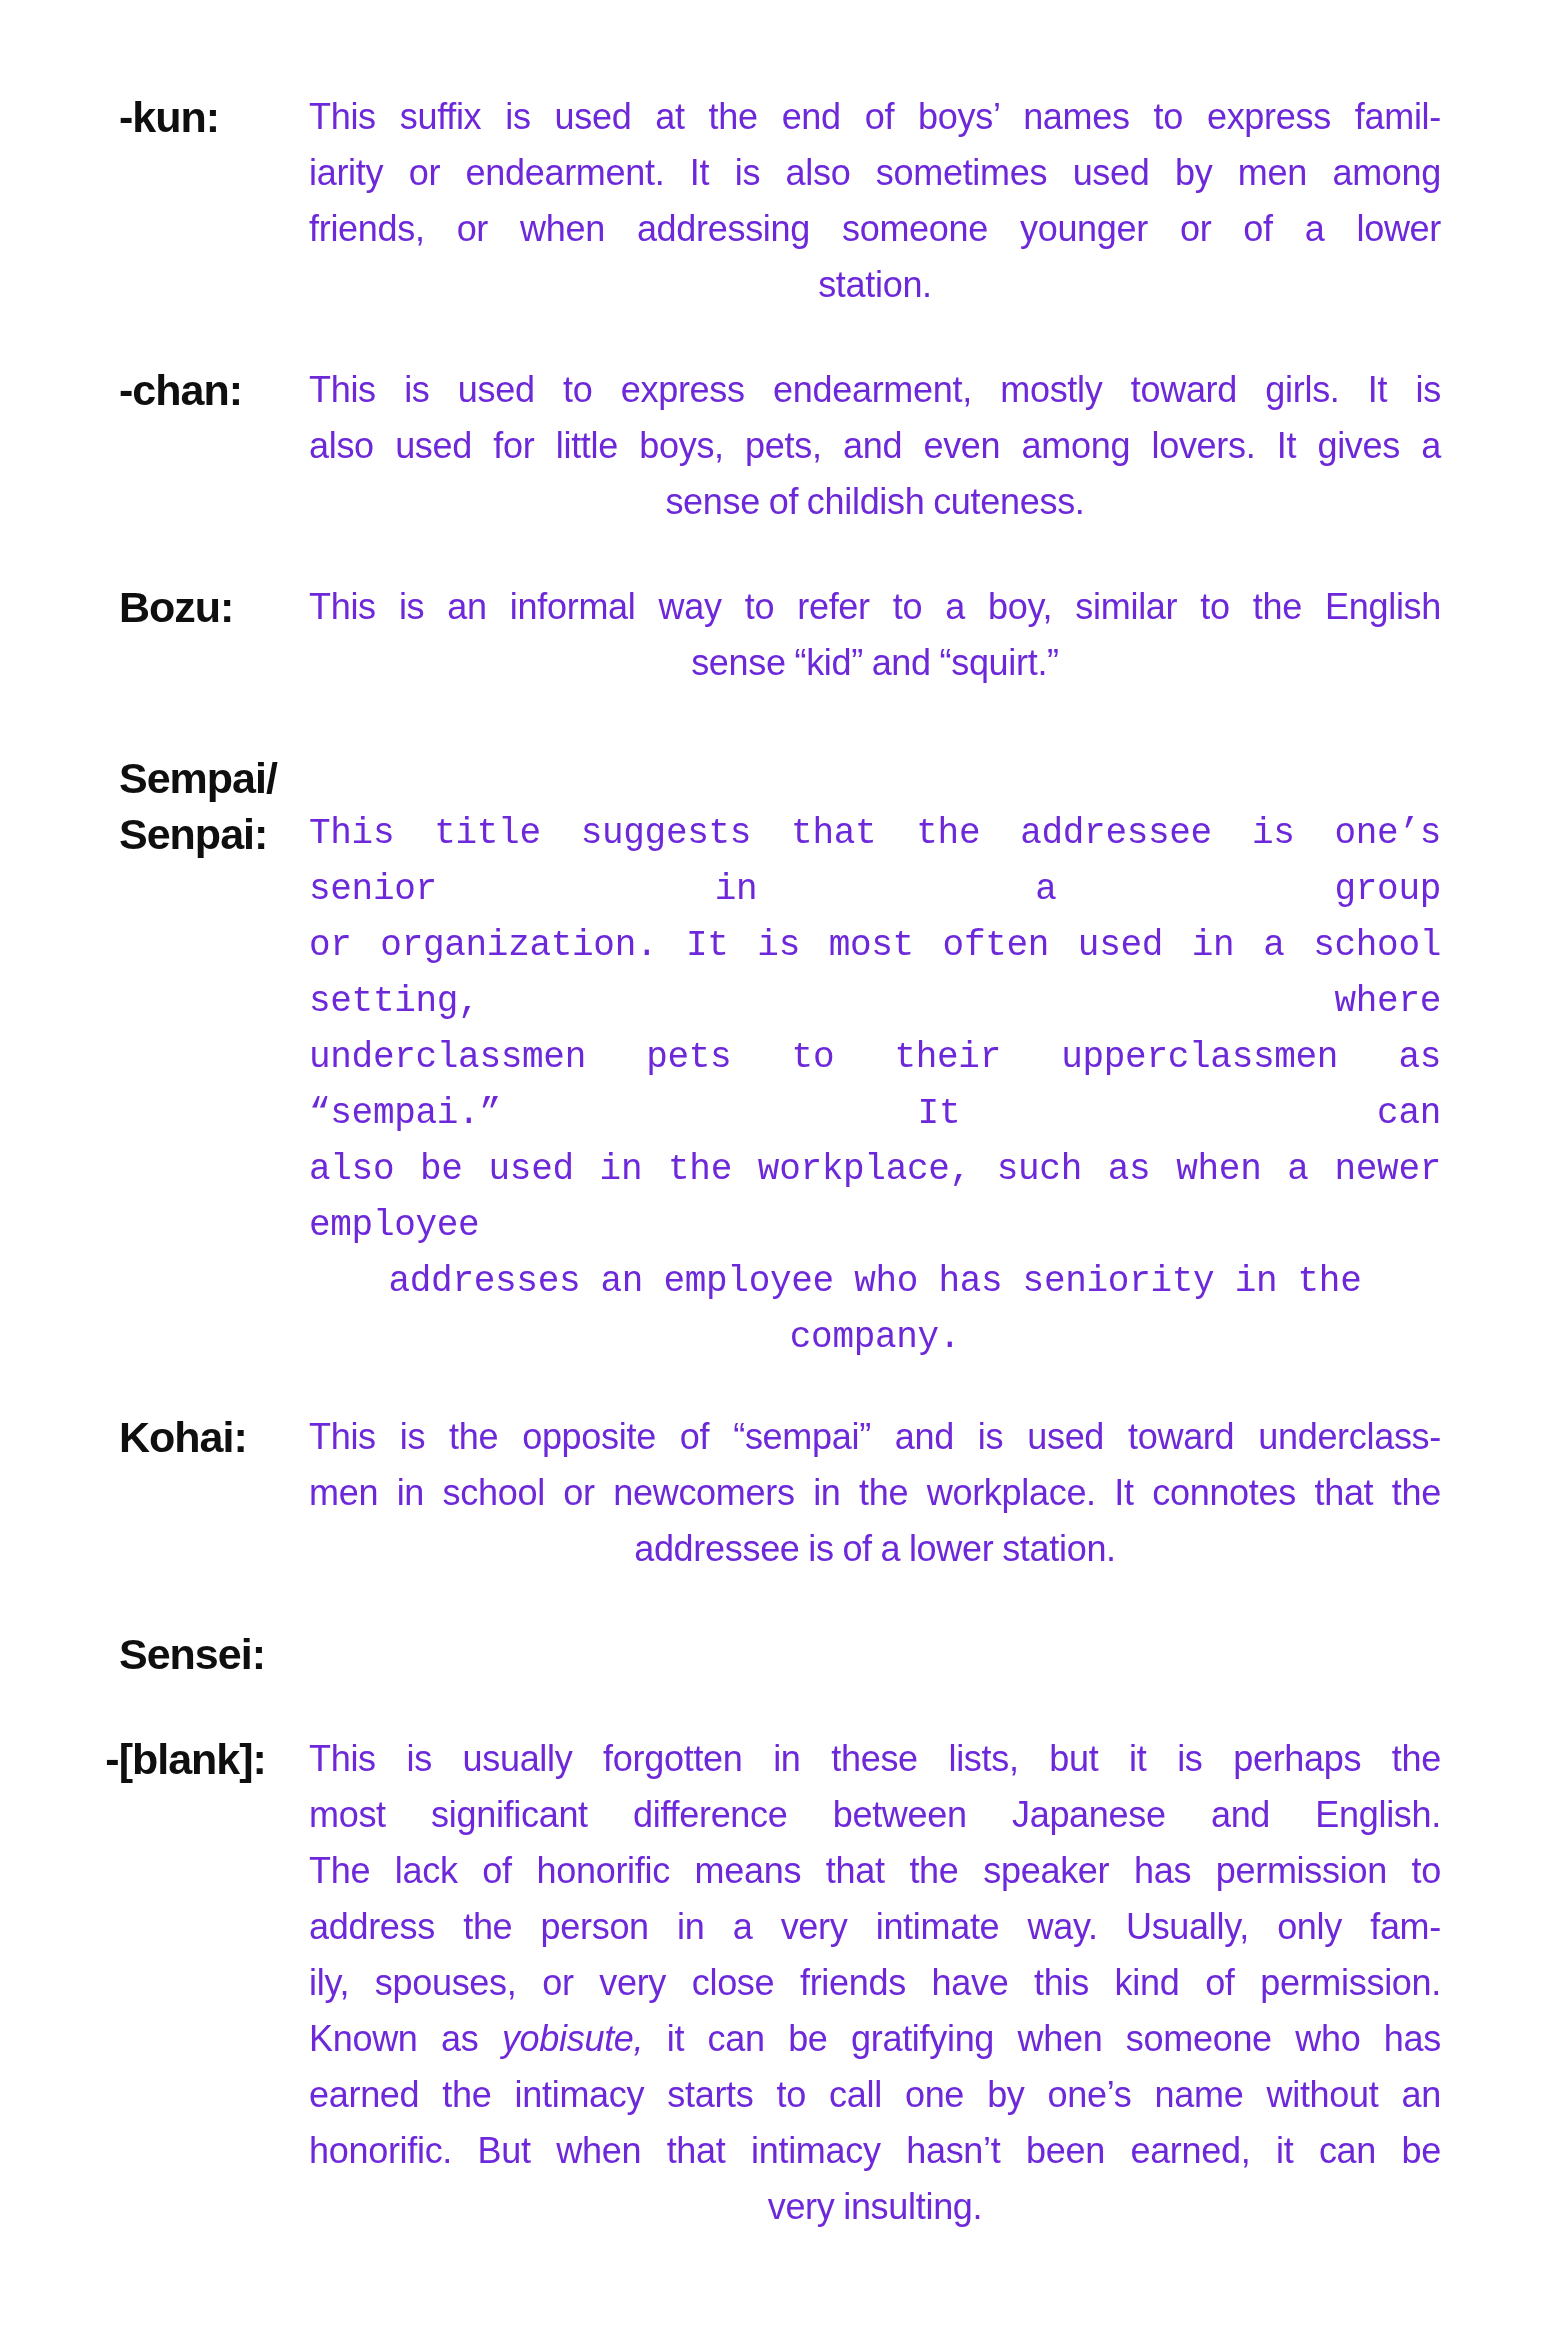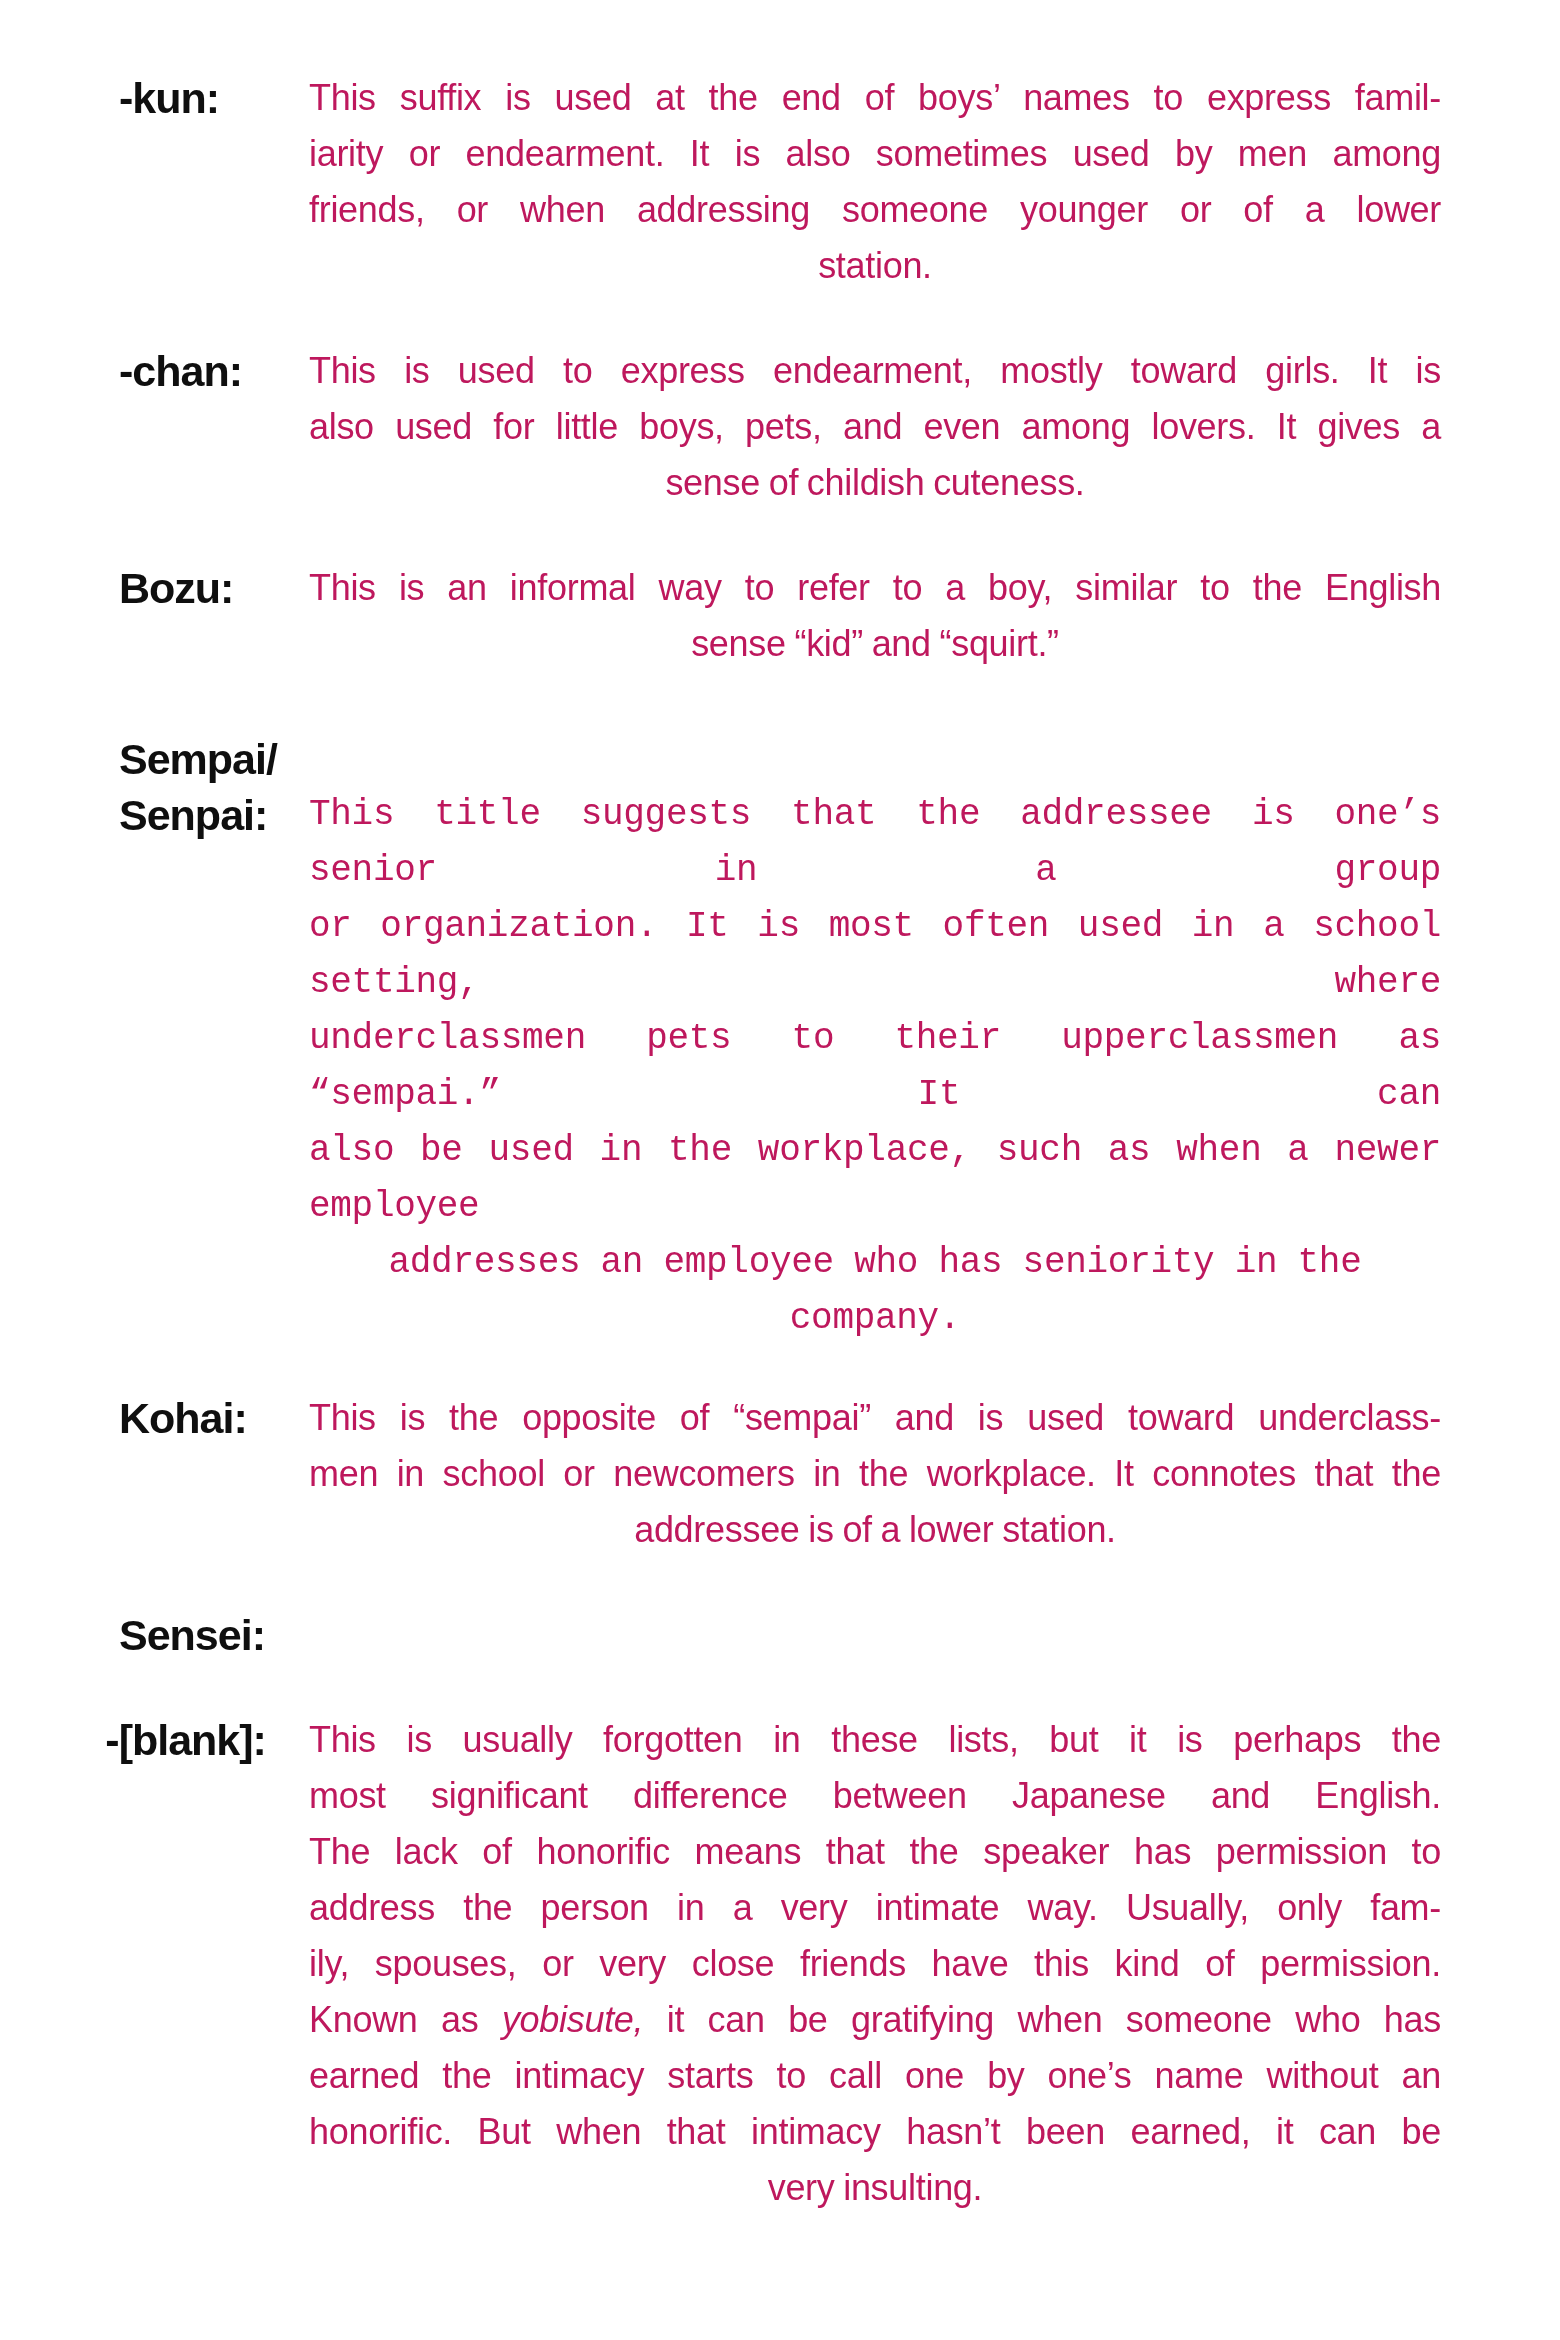--- a/index.html
+++ b/index.html
@@ -7,21 +7,21 @@
     width: 1560px;
     font-family: "Liberation Sans", sans-serif;
     background: #ffffff;
   }
   .page {
     position: relative;
     width: 1560px;
     height: 2341px;
     background: #ffffff;
     box-sizing: border-box;
-    padding: 70px 119px 0 119px;
+    padding: 89px 119px 0 119px;
     color: #141414;
     overflow: hidden;
     border-radius: 30px;
   }
   .entry {
     display: grid;
     grid-template-columns: 190px 1132px;
     margin-bottom: 49px;
   }
   .entry.mb60 { margin-bottom: 59px; }
@@ -34,21 +34,21 @@
     letter-spacing: -1px;
     white-space: nowrap;
     color: #0f0f0f;
   }
   .label.wide { margin-left: -13.7px; }
   .definition {
     font-size: 36px;
     line-height: 56px;
     letter-spacing: -0.3px;
     word-spacing: -1px;
-    color: #be185d;
+    color: #6d28d9;
   }
   .definition.pad-top { padding-top: 56px; font-family: Liberation Mono, monospace; }
   .jline {
     text-align: justify;
     text-align-last: justify;
     text-justify: inter-word;
     white-space: normal;
   }
   .lline { text-align: center; }
   .it { font-style: italic; }

